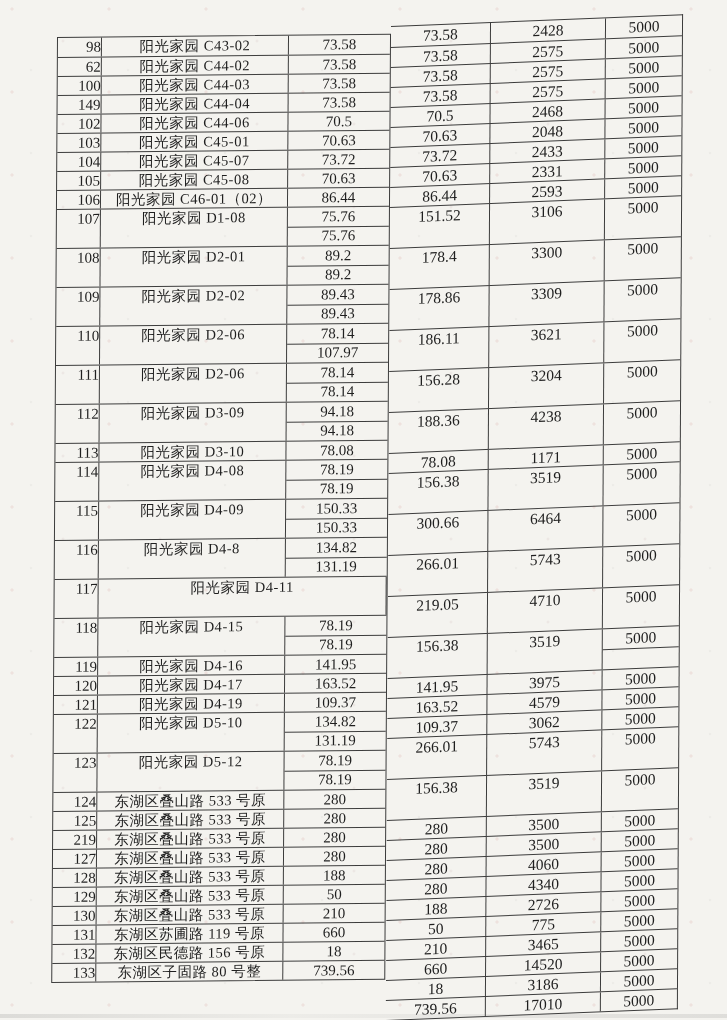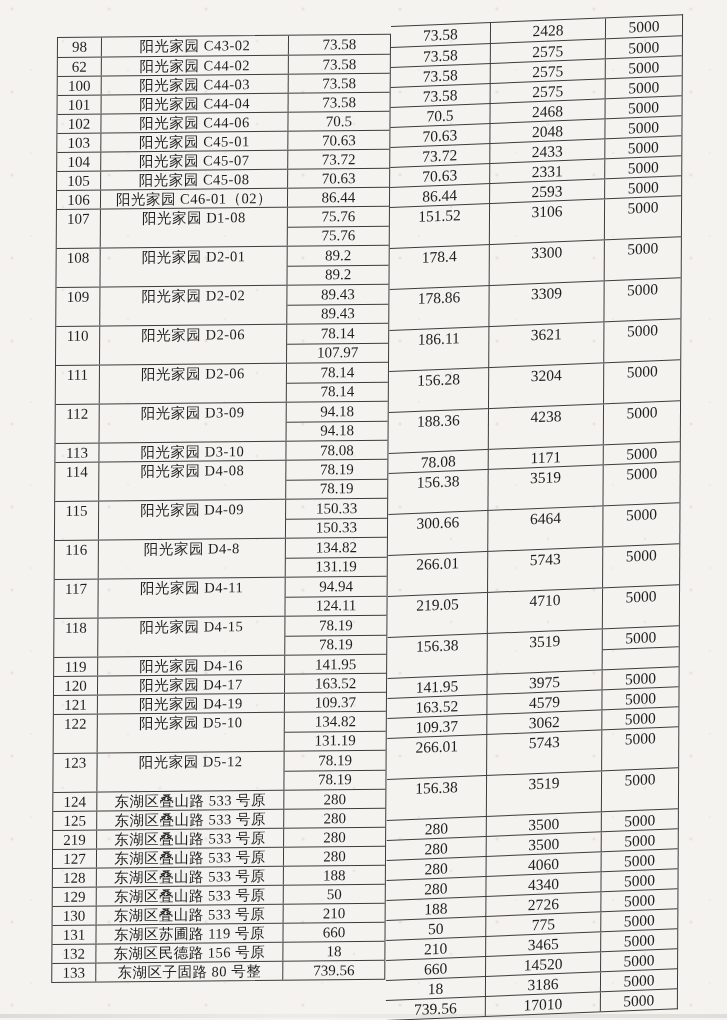--- a/index.html
+++ b/index.html
@@ -36,21 +36,21 @@
     left: 57px; top: 37px; width: 334px;
     border: 1.4px solid #3c3c3c;
     transform: rotate(0.35deg) skewY(-0.9deg);
     transform-origin: 0 0;
   }
   .lrow { display: flex; height: 19px; border-top: 1.2px solid #3c3c3c; }
   .lrow:first-child { border-top: none; }
   .lrow.dbl { height: 39px; }
   .c-no {
     width: 44px; border-right: 1.2px solid #3c3c3c;
-    display: flex; align-items: center; justify-content: center;
+    display: flex; align-items: center; justify-content: flex-end;
     font-size: 15px;
   }
   .c-nm {
     flex: 1; border-right: 1.2px solid #3c3c3c;
     display: flex; align-items: center; justify-content: center;
     font-size: 14.5px; letter-spacing: .5px; white-space: nowrap; overflow: hidden;
   }
   .lrow.dbl .c-no, .lrow.dbl .c-nm { align-items: flex-start; }
   .lrow.dbl .c-no > span, .lrow.dbl .c-nm > span { line-height: 18px; display: block; }
   .lrow .c-no > span, .lrow .c-nm > span { line-height: 17px; }
@@ -127,21 +127,21 @@
           <span>阳光家园 C44-03</span>
         </div>
         <div class="c-ar">
           <div class="sub">
             <span>73.58</span>
           </div>
         </div>
       </div>
       <div class="lrow">
         <div class="c-no">
-          <span>101</span>
+          <span>149</span>
         </div>
         <div class="c-nm">
           <span>阳光家园 C44-04</span>
         </div>
         <div class="c-ar">
           <div class="sub">
             <span>73.58</span>
           </div>
         </div>
       </div>
@@ -366,28 +366,20 @@
             <span>131.19</span>
           </div>
         </div>
       </div>
       <div class="lrow dbl">
         <div class="c-no">
           <span>117</span>
         </div>
         <div class="c-nm">
           <span>阳光家园 D4-11</span>
-        </div>
-        <div class="c-ar">
-          <div class="sub s1">
-            <span>94.94</span>
-          </div>
-          <div class="sub">
-            <span>124.11</span>
-          </div>
         </div>
       </div>
       <div class="lrow dbl">
         <div class="c-no">
           <span>118</span>
         </div>
         <div class="c-nm">
           <span>阳光家园 D4-15</span>
         </div>
         <div class="c-ar">

